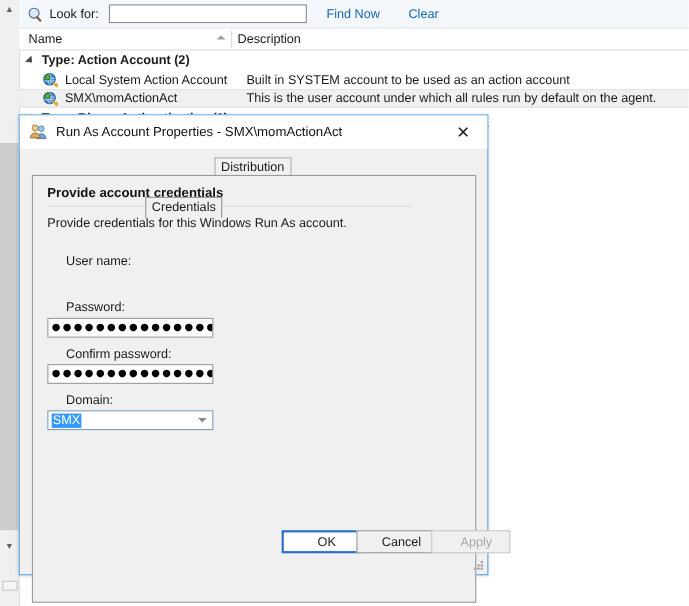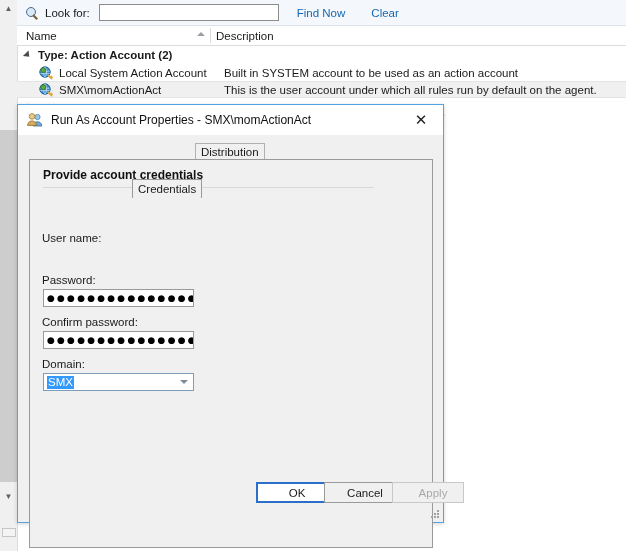--- a/index.html
+++ b/index.html
@@ -291,21 +291,21 @@
   }
   .helptext {
     position: absolute;
     left: 13px; top: 37px;
     font-size: 11.5px;
     color: #1a1a1a;
   }
 
   .field-label {
     position: absolute;
-    left: 12px;
+    left: 30px;
     font-size: 11.5px;
     color: #1a1a1a;
     text-align: center;
   }
   .field-input {
     position: absolute;
     left: 13px;
     width: 151px; height: 18px;
     border: 1px solid #9a9a9a;
     background: #ffffff;
@@ -492,20 +492,21 @@
     </div>
     <div class="tab" style="left:166px;">
       <span>Distribution</span>
     </div>
   </div>
 
   <div class="tabpanel">
 
     <div class="section-title">Provide account credentials</div>
     <div class="section-rule"></div>
+    <div class="helptext">Provide credentials for this Windows Run As account.</div>
 
     <div class="field-label" style="top:72px;">User name:</div>
 
     <div class="field-label" style="top:114px;">Password:</div>
     <div class="pw-dots" style="top:129px;">●●●●●●●●●●●●●●●</div>
 
     <div class="field-label" style="top:156px;">Confirm password:</div>
     <div class="pw-dots" style="top:171px;">●●●●●●●●●●●●●●●</div>
 
     <div class="field-label" style="top:198px;">Domain:</div>

